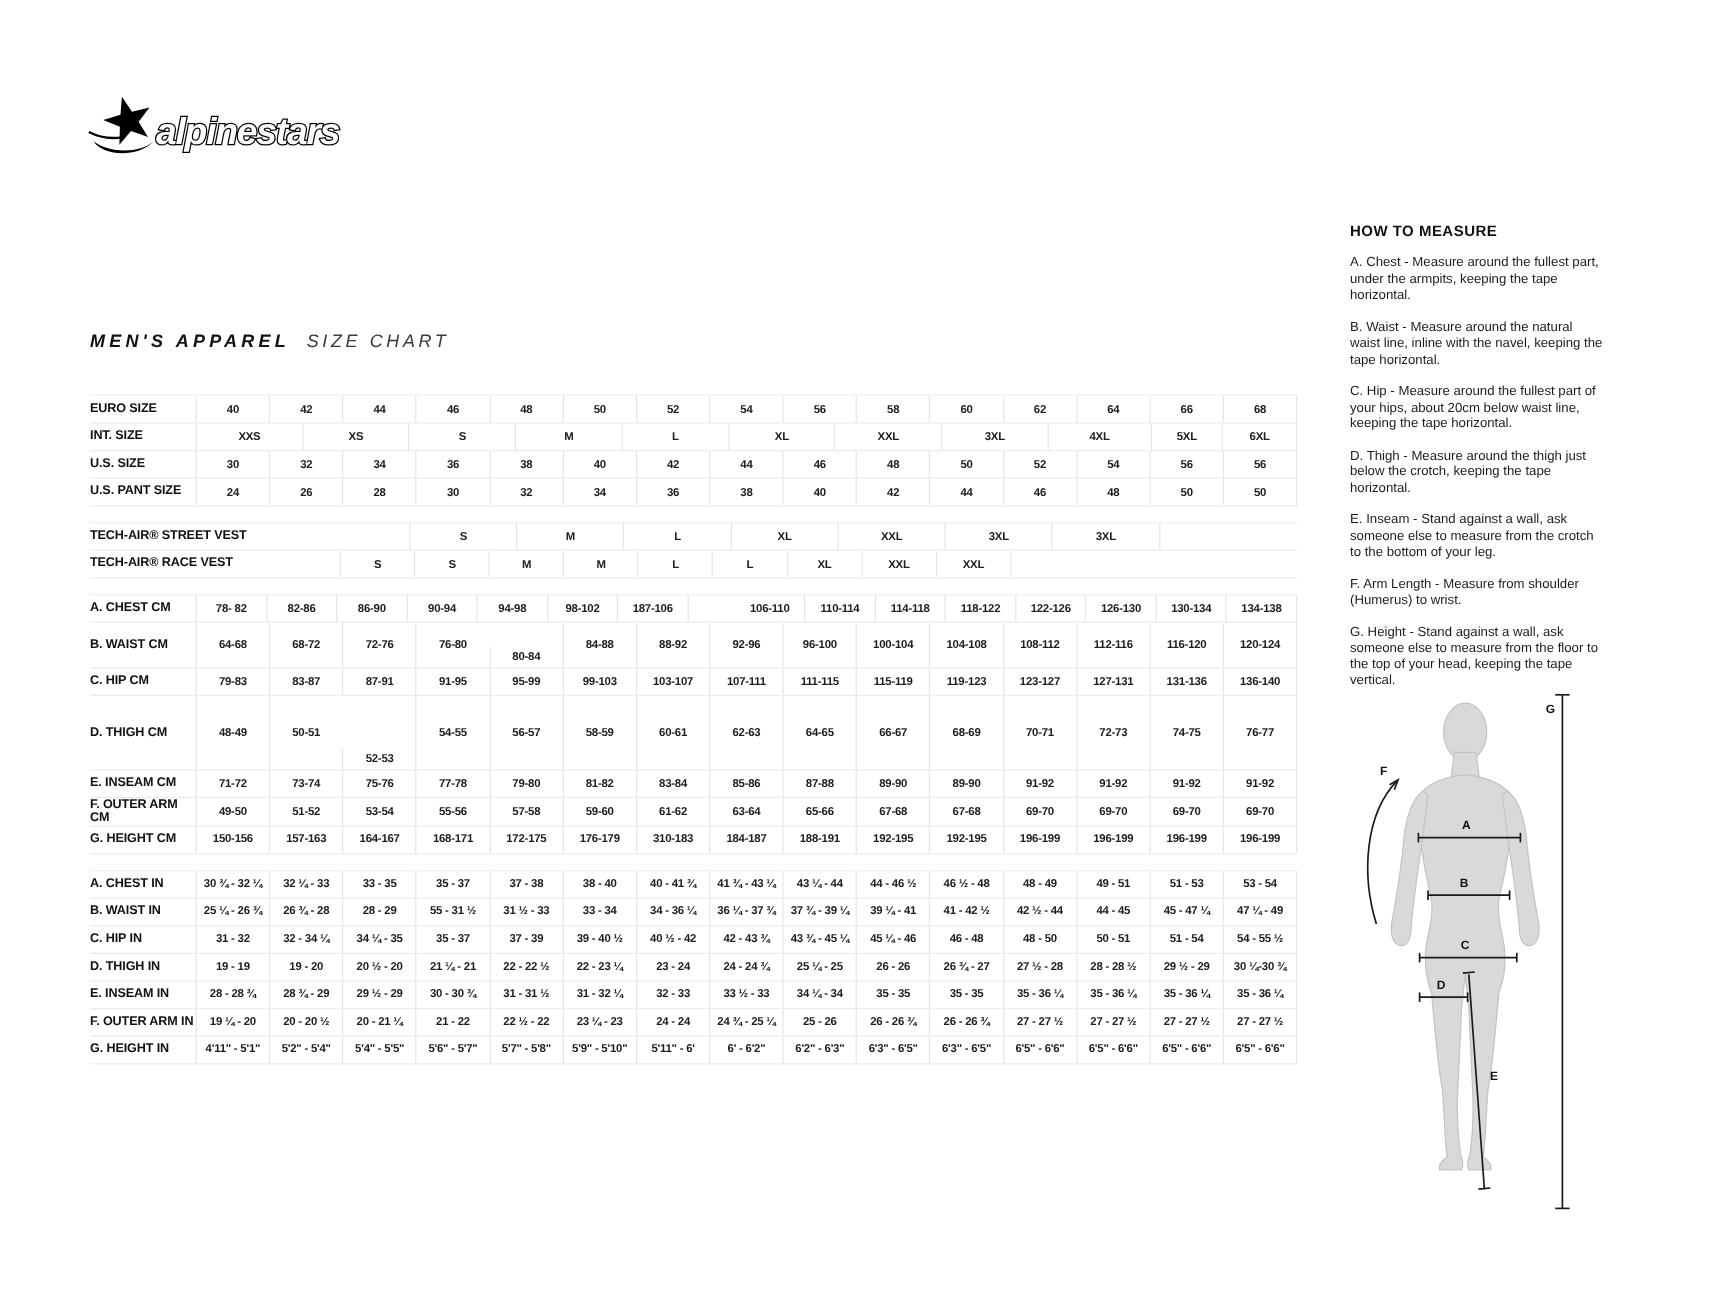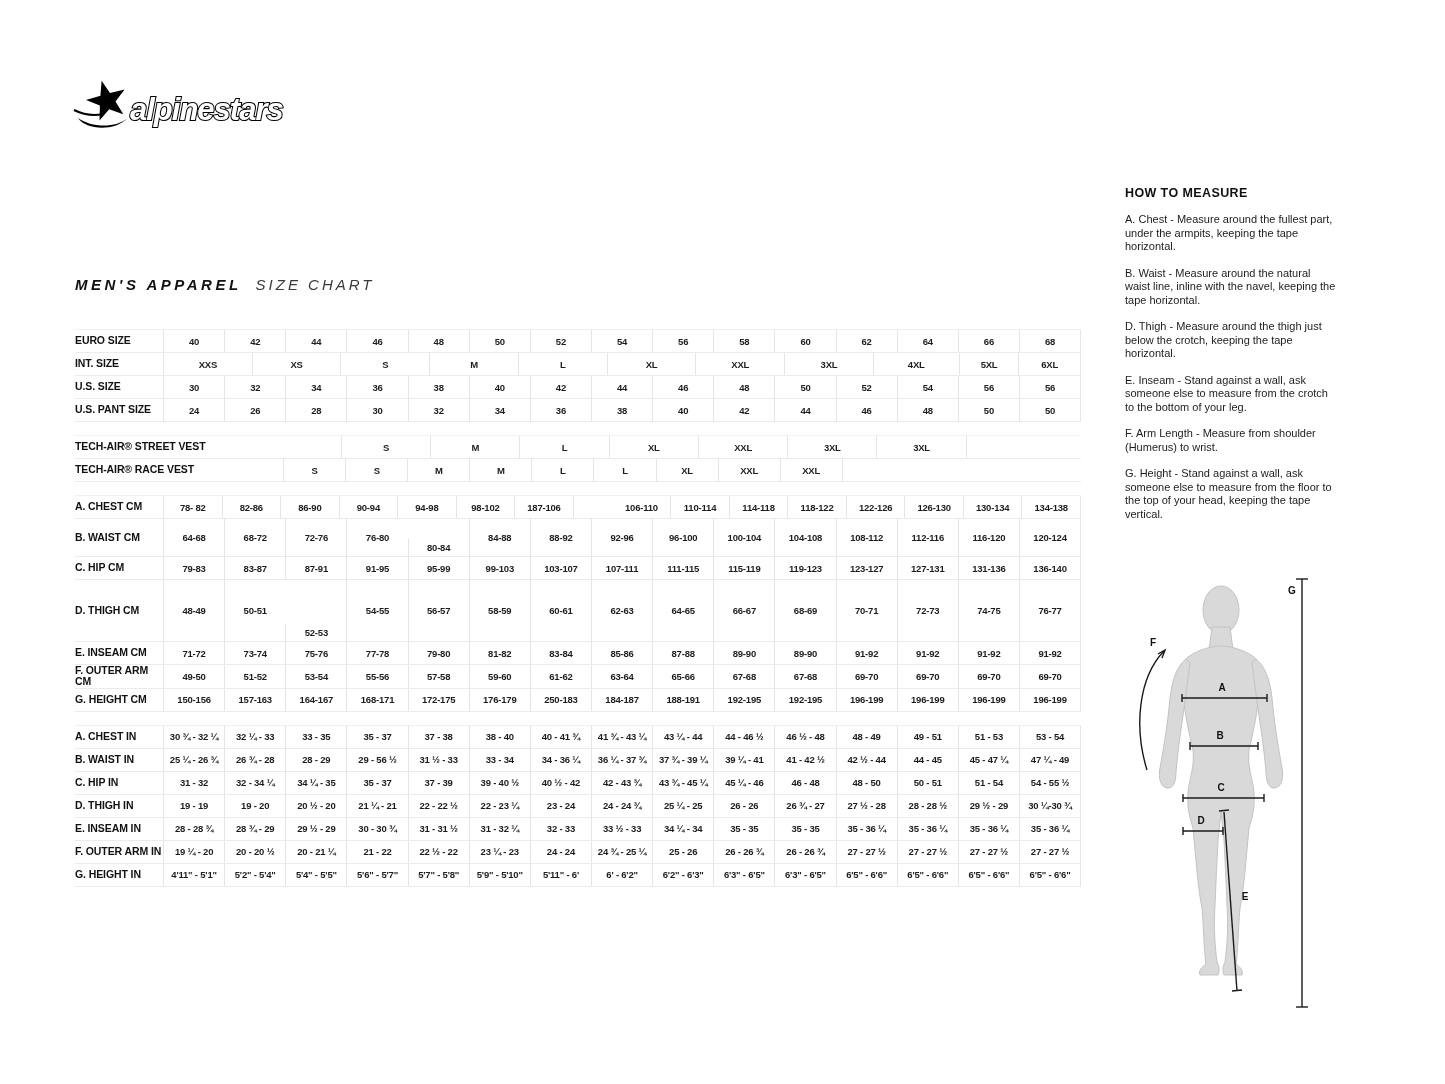--- a/index.html
+++ b/index.html
@@ -271,21 +271,21 @@
           <div class="cell" style="flex: 1 0 0%;">69-70</div>
         </div>
         <div class="tbl-row">
           <div class="row-label">G. HEIGHT CM</div>
           <div class="cell" style="flex: 1 0 0%;">150-156</div>
           <div class="cell" style="flex: 1 0 0%;">157-163</div>
           <div class="cell" style="flex: 1 0 0%;">164-167</div>
           <div class="cell" style="flex: 1 0 0%;">168-171</div>
           <div class="cell" style="flex: 1 0 0%;">172-175</div>
           <div class="cell" style="flex: 1 0 0%;">176-179</div>
-          <div class="cell" style="flex: 1 0 0%;">250-183</div>
+          <div class="cell" style="flex: 1 0 0%;">310-183</div>
           <div class="cell" style="flex: 1 0 0%;">184-187</div>
           <div class="cell" style="flex: 1 0 0%;">188-191</div>
           <div class="cell" style="flex: 1 0 0%;">192-195</div>
           <div class="cell" style="flex: 1 0 0%;">192-195</div>
           <div class="cell" style="flex: 1 0 0%;">196-199</div>
           <div class="cell" style="flex: 1 0 0%;">196-199</div>
           <div class="cell" style="flex: 1 0 0%;">196-199</div>
           <div class="cell" style="flex: 1 0 0%;">196-199</div>
         </div>
       </div>
@@ -306,21 +306,21 @@
           <div class="cell" style="flex: 1 0 0%;">48 - 49</div>
           <div class="cell" style="flex: 1 0 0%;">49 - 51</div>
           <div class="cell" style="flex: 1 0 0%;">51 - 53</div>
           <div class="cell" style="flex: 1 0 0%;">53 - 54</div>
         </div>
         <div class="tbl-row">
           <div class="row-label">B. WAIST IN</div>
           <div class="cell" style="flex: 1 0 0%;">25 ¼ - 26 ¾</div>
           <div class="cell" style="flex: 1 0 0%;">26 ¾ - 28</div>
           <div class="cell" style="flex: 1 0 0%;">28 - 29</div>
-          <div class="cell" style="flex: 1 0 0%;">29 - 56 ½</div>
+          <div class="cell" style="flex: 1 0 0%;">55 - 31 ½</div>
           <div class="cell" style="flex: 1 0 0%;">31 ½ - 33</div>
           <div class="cell" style="flex: 1 0 0%;">33 - 34</div>
           <div class="cell" style="flex: 1 0 0%;">34 - 36 ¼</div>
           <div class="cell" style="flex: 1 0 0%;">36 ¼ - 37 ¾</div>
           <div class="cell" style="flex: 1 0 0%;">37 ¾ - 39 ¼</div>
           <div class="cell" style="flex: 1 0 0%;">39 ¼ - 41</div>
           <div class="cell" style="flex: 1 0 0%;">41 - 42 ½</div>
           <div class="cell" style="flex: 1 0 0%;">42 ½ - 44</div>
           <div class="cell" style="flex: 1 0 0%;">44 - 45</div>
           <div class="cell" style="flex: 1 0 0%;">45 - 47 ¼</div>
@@ -417,20 +417,21 @@
           <div class="cell" style="flex: 1 0 0%;">6'5" - 6'6"</div>
         </div>
       </div>
     </div>
 
   <div id="measure-panel">
     <h3>HOW TO MEASURE</h3>
     <div>
         <p>A. Chest - Measure around the fullest part, under the armpits, keeping the tape horizontal.</p>
         <p>B. Waist - Measure around the natural waist line, inline with the navel, keeping the tape horizontal.</p>
+        <p>C. Hip - Measure around the fullest part of your hips, about 20cm below waist line, keeping the tape horizontal.</p>
         <p>D. Thigh - Measure around the thigh just below the crotch, keeping the tape horizontal.</p>
         <p>E. Inseam - Stand against a wall, ask someone else to measure from the crotch to the bottom of your leg.</p>
         <p>F. Arm Length - Measure from shoulder (Humerus) to wrist.</p>
         <p>G. Height - Stand against a wall, ask someone else to measure from the floor to the top of your head, keeping the tape vertical.</p>
       </div>
   </div>
 
   <svg id="figure" viewBox="0 0 190 470">
     <g fill="#d9d9d9" stroke="#c3c3c3" stroke-width="1">
       <ellipse cx="96" cy="50" rx="18" ry="24"></ellipse>

